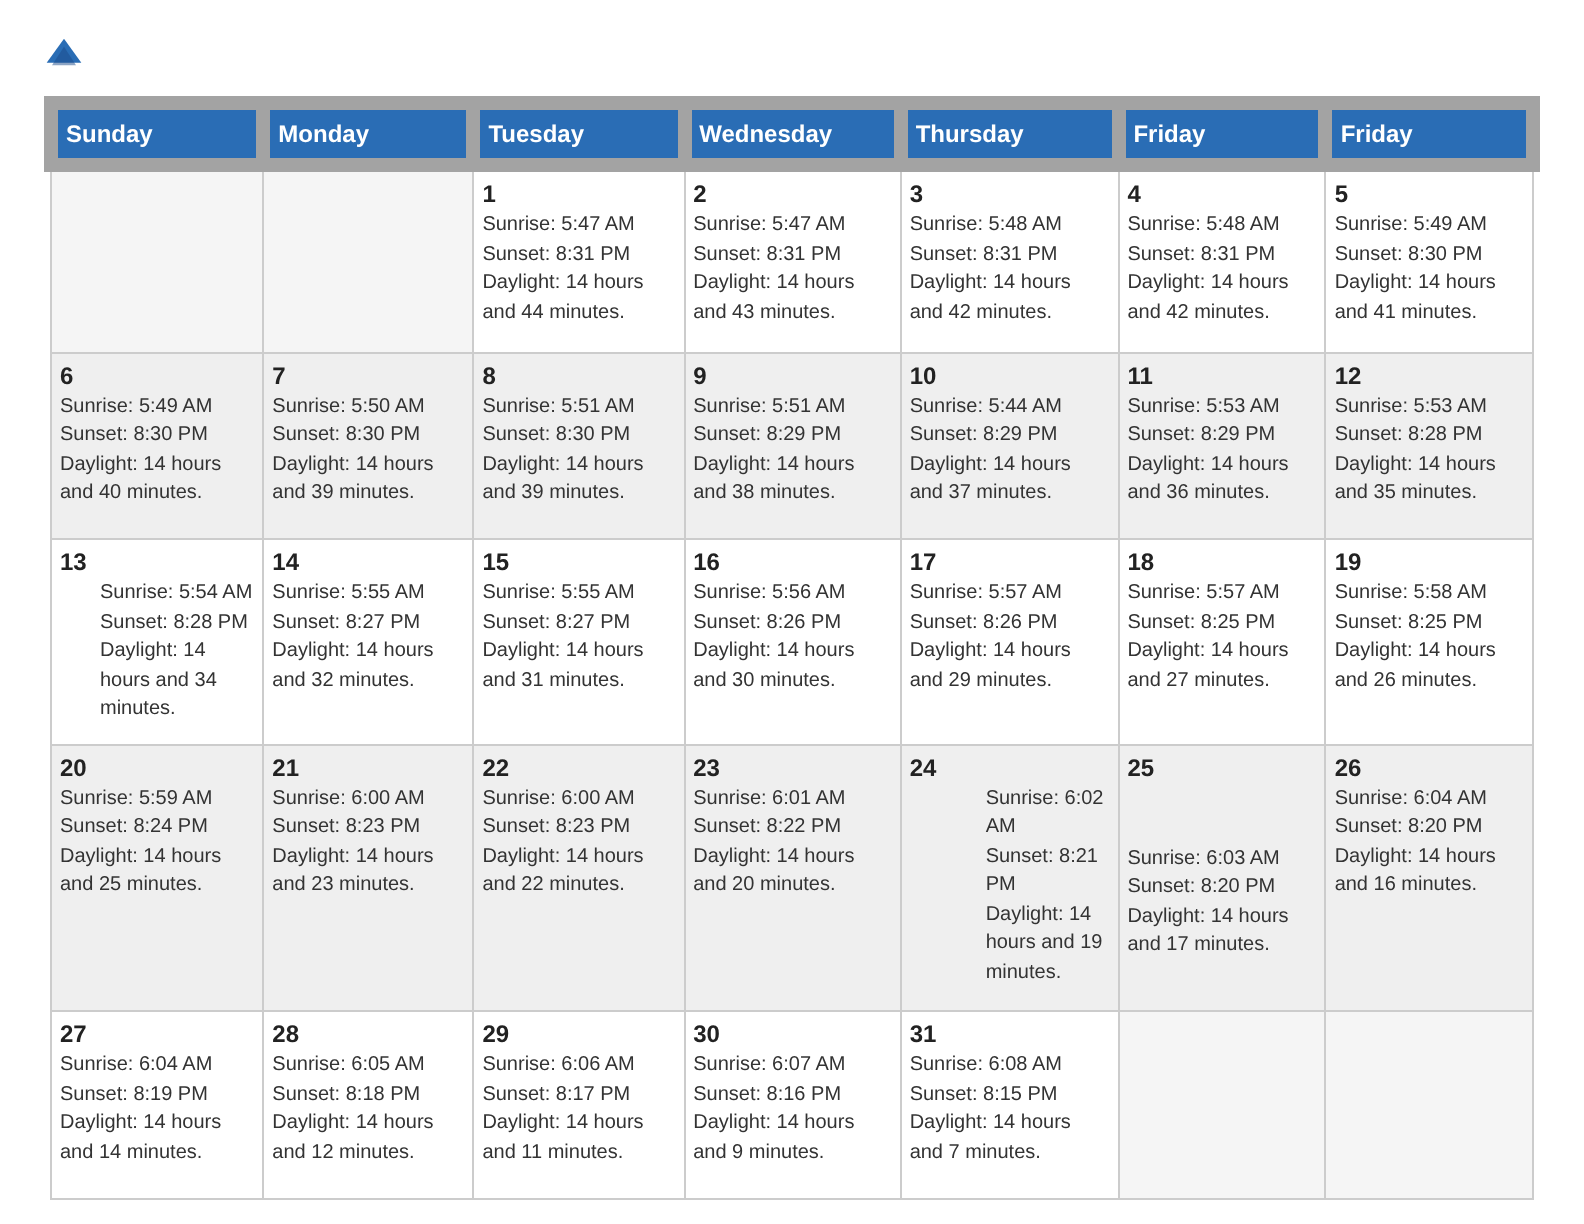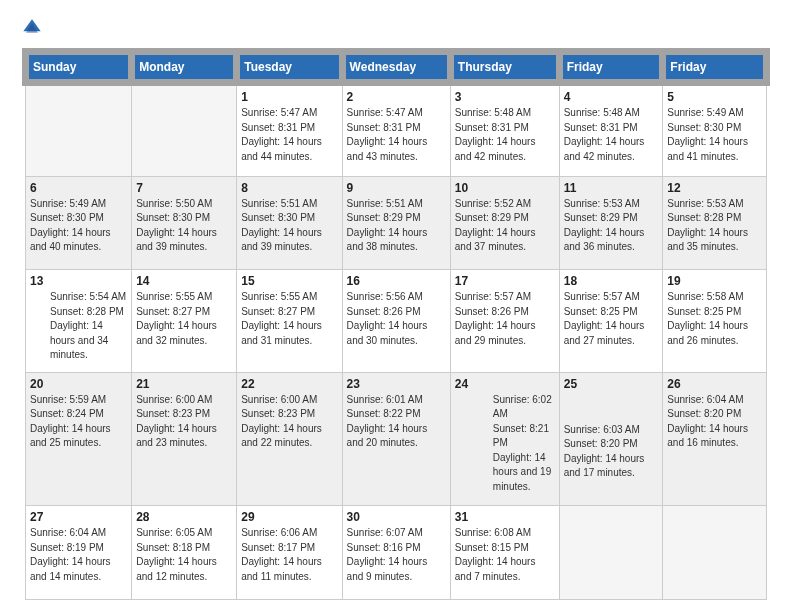--- a/index.html
+++ b/index.html
@@ -188,21 +188,21 @@
 Daylight: 14 hours and 39 minutes.</div>
           </td>
           <td class="gray-row">
             <span class="day-number">9</span>
             <div class="day-info" style="white-space: pre-line;">Sunrise: 5:51 AM
 Sunset: 8:29 PM
 Daylight: 14 hours and 38 minutes.</div>
           </td>
           <td class="gray-row">
             <span class="day-number">10</span>
-            <div class="day-info" style="white-space: pre-line;">Sunrise: 5:52 AM
+            <div class="day-info" style="white-space: pre-line;">Sunrise: 5:44 AM
 Sunset: 8:29 PM
 Daylight: 14 hours and 37 minutes.</div>
           </td>
           <td class="gray-row">
             <span class="day-number">11</span>
             <div class="day-info" style="white-space: pre-line;">Sunrise: 5:53 AM
 Sunset: 8:29 PM
 Daylight: 14 hours and 36 minutes.</div>
           </td>
           <td class="gray-row">

